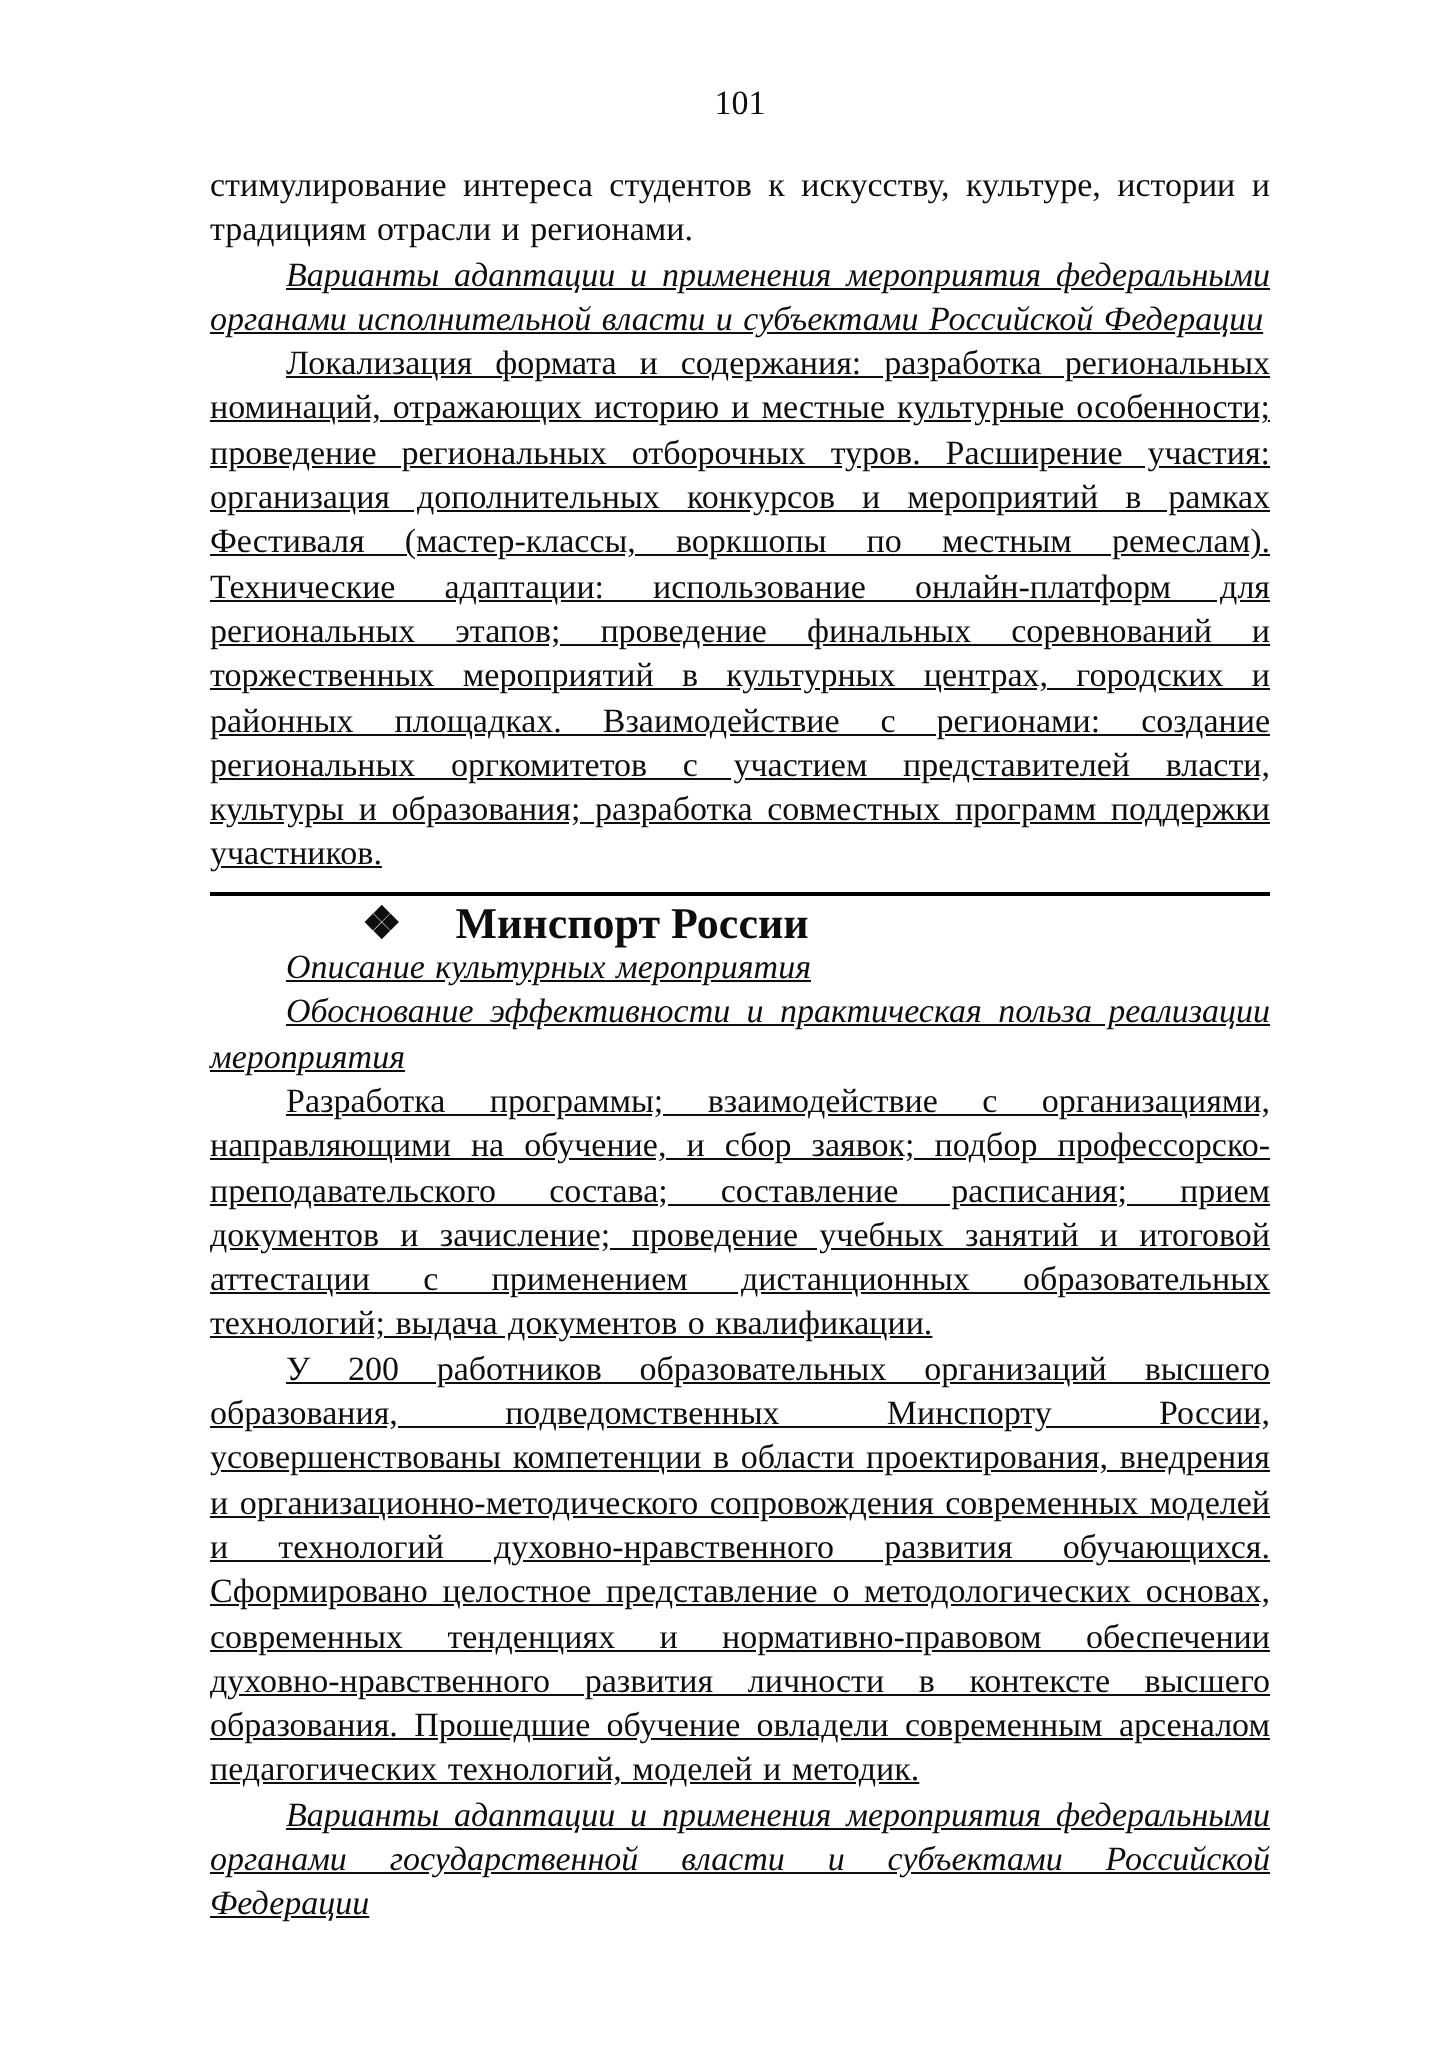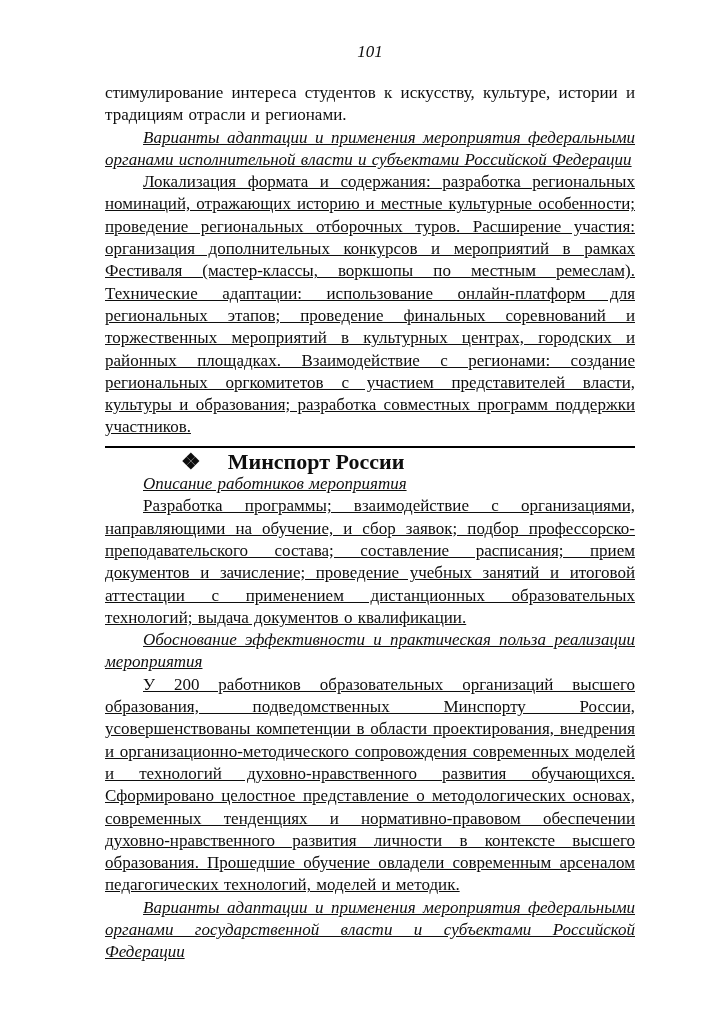--- a/index.html
+++ b/index.html
@@ -13,21 +13,20 @@
   .page {
     width: 724px;
     height: 1024px;
     padding: 42px 89px 0 105px;
     overflow: hidden;
   }
   .page-number {
     text-align: center;
     font-size: 17px;
     margin-bottom: 20px;
-    font-style: italic;
   }
   p.body {
     font-size: 17px;
     line-height: 22.3px;
     text-align: justify;
     word-spacing: 1px;
   }
   p.indent { text-indent: 38px; text-decoration: underline; }
   p.italic { font-style: italic; }
   .divider {
@@ -60,23 +59,23 @@
 
   <p class="body indent italic">Варианты адаптации и применения мероприятия федеральными органами исполнительной власти и субъектами Российской Федерации</p>
 
   <p class="body indent">Локализация формата и содержания: разработка региональных номинаций, отражающих историю и местные культурные особенности; проведение региональных отборочных туров. Расширение участия: организация дополнительных конкурсов и мероприятий в рамках Фестиваля (мастер-классы, воркшопы по местным ремеслам). Технические адаптации: использование онлайн-платформ для региональных этапов; проведение финальных соревнований и торжественных мероприятий в культурных центрах, городских и районных площадках. Взаимодействие с регионами: создание региональных оргкомитетов с участием представителей власти, культуры и образования; разработка совместных программ поддержки участников.</p>
 
   <hr class="divider">
 
   <p class="section-heading"><span class="bullet">❖</span><span>Минспорт России</span></p>
 
 
-  <p class="body indent italic">Описание работников мероприятия</p>
+  <p class="body indent italic">Описание культурных мероприятия</p>
+
+  <p class="body indent italic">Обоснование эффективности и практическая польза реализации мероприятия</p>
 
   <p class="body indent">Разработка программы; взаимодействие с организациями, направляющими на обучение, и сбор заявок; подбор профессорско-преподавательского состава; составление расписания; прием документов и зачисление; проведение учебных занятий и итоговой аттестации с применением дистанционных образовательных технологий; выдача документов о квалификации.</p>
-
-  <p class="body indent italic">Обоснование эффективности и практическая польза реализации мероприятия</p>
 
   <p class="body indent">У 200 работников образовательных организаций высшего образования, подведомственных Минспорту России, усовершенствованы компетенции в области проектирования, внедрения и организационно-методического сопровождения современных моделей и технологий духовно-нравственного развития обучающихся. Сформировано целостное представление о методологических основах, современных тенденциях и нормативно-правовом обеспечении духовно-нравственного развития личности в контексте высшего образования. Прошедшие обучение овладели современным арсеналом педагогических технологий, моделей и методик.</p>
 
   <p class="body indent italic">Варианты адаптации и применения мероприятия федеральными органами государственной власти и субъектами Российской Федерации</p>
 
 </div>
 
 </body></html>

